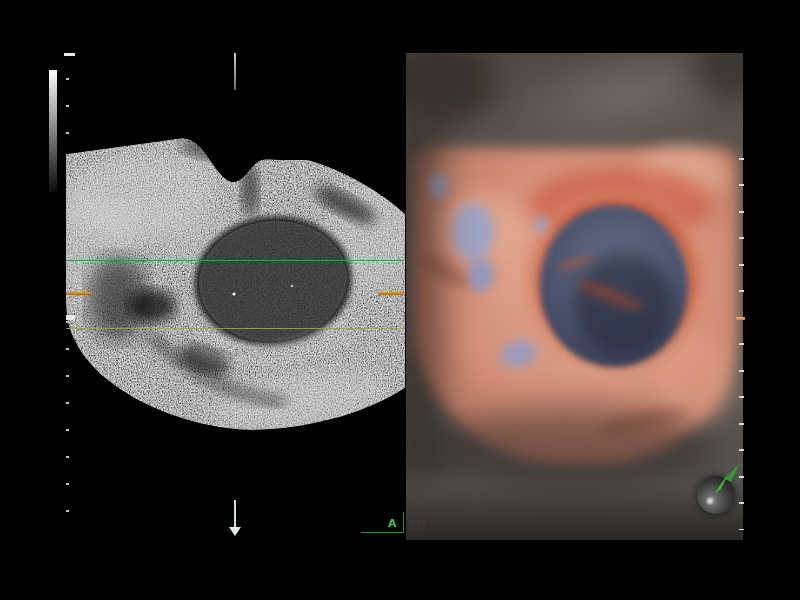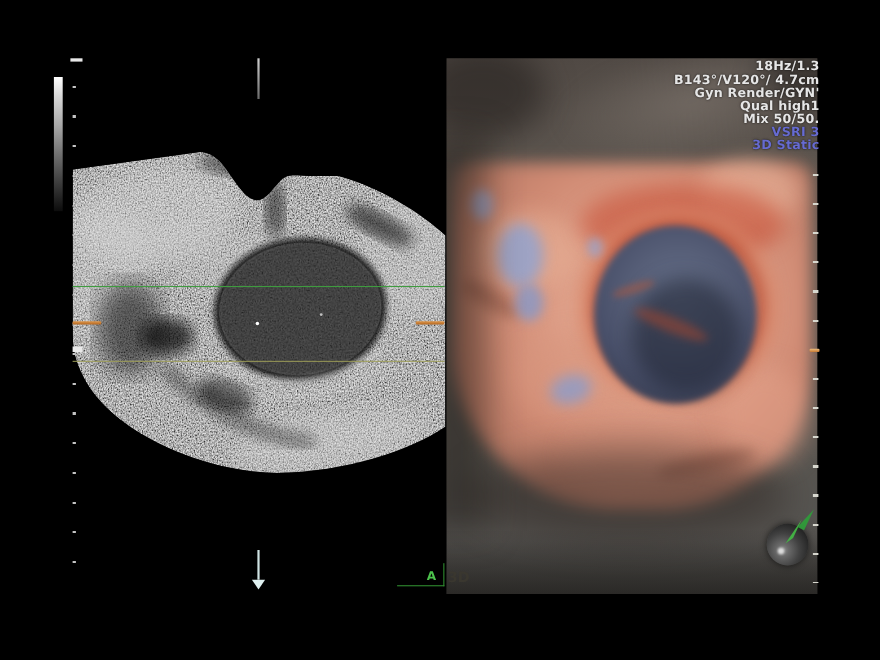--- a/index.html
+++ b/index.html
@@ -177,29 +177,20 @@
     <div class="blue1"></div>
     <div class="blue2"></div>
     <div class="blue3"></div>
     <div class="blue4"></div>
     <div class="blue5"></div>
     <div class="bshadow"></div>
     <div class="bfade"></div>
     <div class="lshade"></div>
   </div>
 
-  <div id="status">
-    <div>18Hz/1.3</div>
-    <div>B143°/V120°/ 4.7cm</div>
-    <div>Gyn Render/GYN'</div>
-    <div>Qual high1</div>
-    <div>Mix 50/50.</div>
-    <div class="blue">VSRI 3</div>
-    <div class="blue">3D Static</div>
-  </div>
 
   <div id="right-ruler"></div>
   <div id="right-focal"></div>
   <div id="label-3d">3D</div>
 
   <div id="sphere"></div>
   <div id="sphere-highlight"></div>
   <svg id="axis-arrow" width="30" height="34">
     <polygon points="2,32 17,10 9,27" fill="#43b545" opacity=".95"></polygon>
     <polygon points="13,17 28,1 19,20" fill="#2e9e38" opacity=".9"></polygon>

